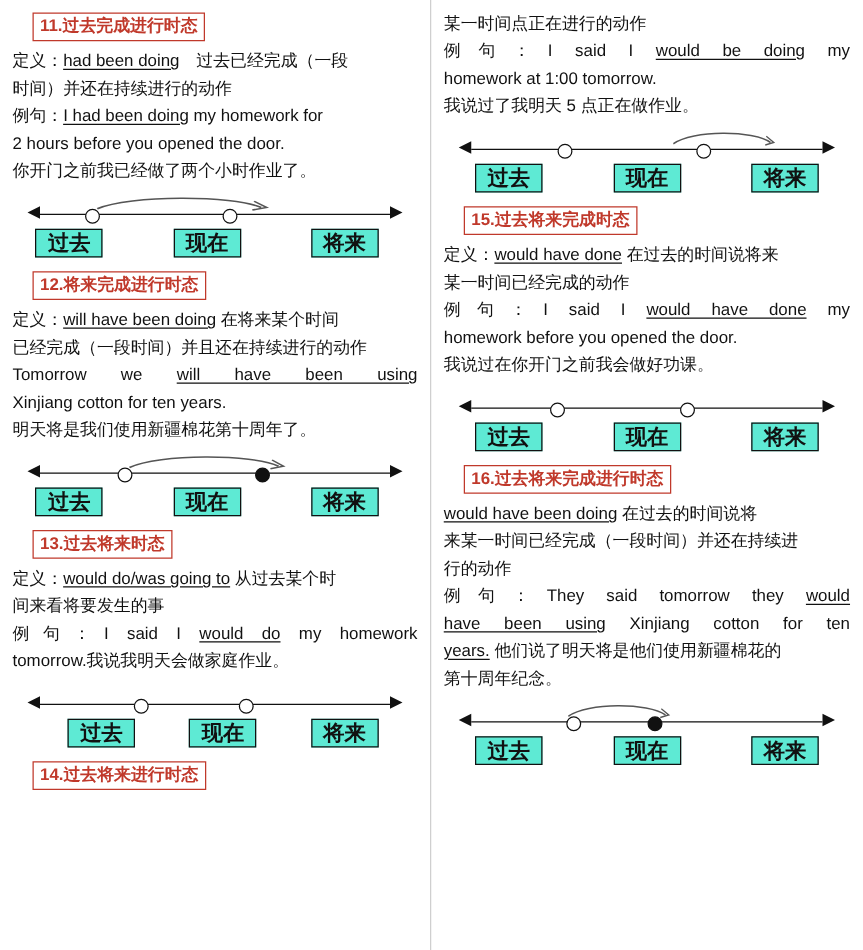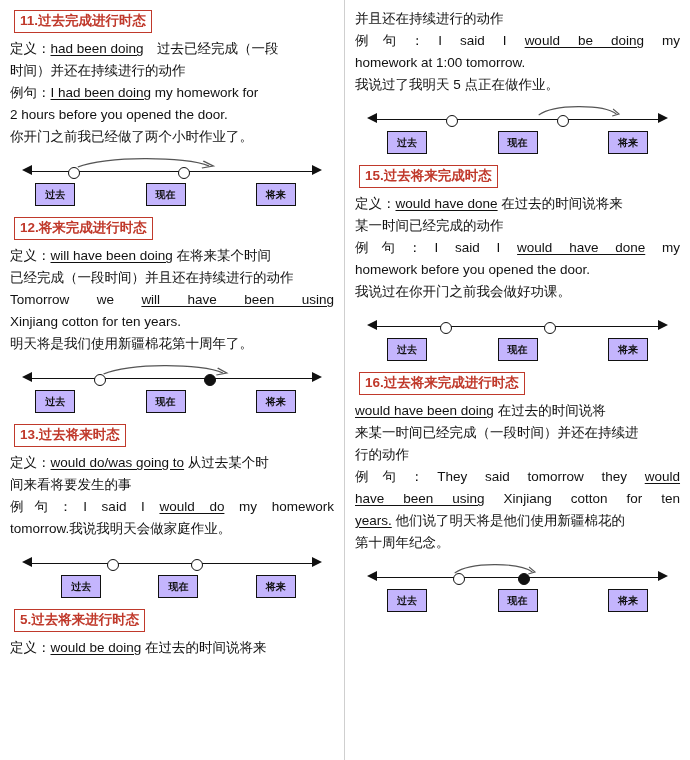--- a/index.html
+++ b/index.html
@@ -15,41 +15,41 @@
   .col.left{border-right:1px solid #cfcfcf;}
   .entry{margin-bottom:6px;}
   .hdr{
     display:inline-block;
     border:1px solid #c0392b;
     color:#c0392b;
     font-weight:bold;
     font-size:13.5px;
     line-height:16px;
     padding:2px 5px 3px 5px;
-    margin:2px 0 5px 4px;
+    margin:2px 0 5px 16px;
     white-space:nowrap;
   }
   .line{
     font-size:13.5px;
     line-height:21px;
     margin:0 0 1px 0;
     text-align:justify;
     word-break:break-word;
   }
   .u{ text-decoration:underline; text-underline-offset:2px; }
   .j{ text-align:justify; text-align-last:justify; }
   
   .tl{position:relative;height:56px;margin:6px 0 4px 0;}
   .tl .axis{position:absolute;left:22px;right:22px;top:18px;height:1px;background:#111;}
   .tl .arrL,.tl .arrR{position:absolute;top:12px;width:0;height:0;border-top:5px solid transparent;border-bottom:5px solid transparent;}
   .tl .arrL{left:12px;border-right:10px solid #111;}
   .tl .arrR{right:12px;border-left:10px solid #111;}
   .dot{position:absolute;top:13.5px;width:10px;height:10px;border-radius:50%;background:#fff;border:1.6px solid #111;}
   .dot.filled{background:#111;}
-  .lbl{position:absolute;top:30px;border:1px solid #111;font-size:10px;font-weight:bold;line-height:17px;padding:2px 9px;background:#c4b5fd;white-space:nowrap;transform:translateX(-50%);}
+  .lbl{position:absolute;top:30px;border:1px solid #111;font-size:17px;font-weight:bold;line-height:17px;padding:2px 9px;background:#5eead4;white-space:nowrap;transform:translateX(-50%);}
   .curve{position:absolute;top:2px;height:14px;}
   .curve svg{display:block;overflow:visible;}
 </style>
 </head>
 <body>
 
 <div class="page">
   <div class="col left" id="colL">
       <div class="entry"><div class="hdr">11.过去完成进行时态</div><div class="line"><span>定义：</span><span class="u">had been doing</span><span>　过去已经完成（一段</span></div><div class="line"><span>时间）并还在持续进行的动作</span></div><div class="line"><span>例句：</span><span class="u">I had been doing</span><span> my homework for</span></div><div class="line"><span>2 hours before you opened the door.</span></div><div class="line"><span>你开门之前我已经做了两个小时作业了。</span></div><div class="tl">
           <div class="axis"></div>
@@ -86,25 +86,25 @@
       <div class="entry"><div class="hdr">13.过去将来时态</div><div class="line"><span>定义：</span><span class="u">would do/was going to</span><span> 从过去某个时</span></div><div class="line"><span>间来看将要发生的事</span></div><div class="line j"><span>例句：</span><span>I said I </span><span class="u">would do</span><span> my homework</span></div><div class="line"><span>tomorrow.我说我明天会做家庭作业。</span></div><div class="tl">
           <div class="axis"></div>
           <div class="arrL"></div>
           <div class="arrR"></div>
           <div class="dot" style="left: 30%;"></div>
           <div class="dot" style="left: 56%;"></div>
           <div class="lbl" style="left: 22%;">过去</div>
           <div class="lbl" style="left: 52%;">现在</div>
           <div class="lbl" style="left: 82%;">将来</div>
         </div></div>
-      <div class="entry"><div class="hdr">5.过去将来进行时态</div><div class="line"><span>定义：</span><span class="u">would be doing</span><span> 在过去的时间说将来</span></div></div>
+      <div class="entry"><div class="hdr">14.过去将来进行时态</div></div>
     </div>
   <div class="col right" id="colR">
       <div class="entry">
-        <div class="line"><span>并且还在持续进行的动作</span></div>
+        <div class="line"><span>某一时间点正在进行的动作</span></div>
         <div class="line j"><span>例句：</span><span>I said I </span><span class="u">would be doing</span><span> my</span></div>
         <div class="line"><span>homework at 1:00 tomorrow.</span></div>
         <div class="line"><span>我说过了我明天 5 点正在做作业。</span></div>
         <div class="tl">
           <div class="axis"></div>
           <div class="arrL"></div>
           <div class="arrR"></div>
           <div class="dot" style="left: 28%;"></div>
           <div class="dot" style="left: 62%;"></div>
           <div class="curve" style="left: 56%; width: 26%;">

